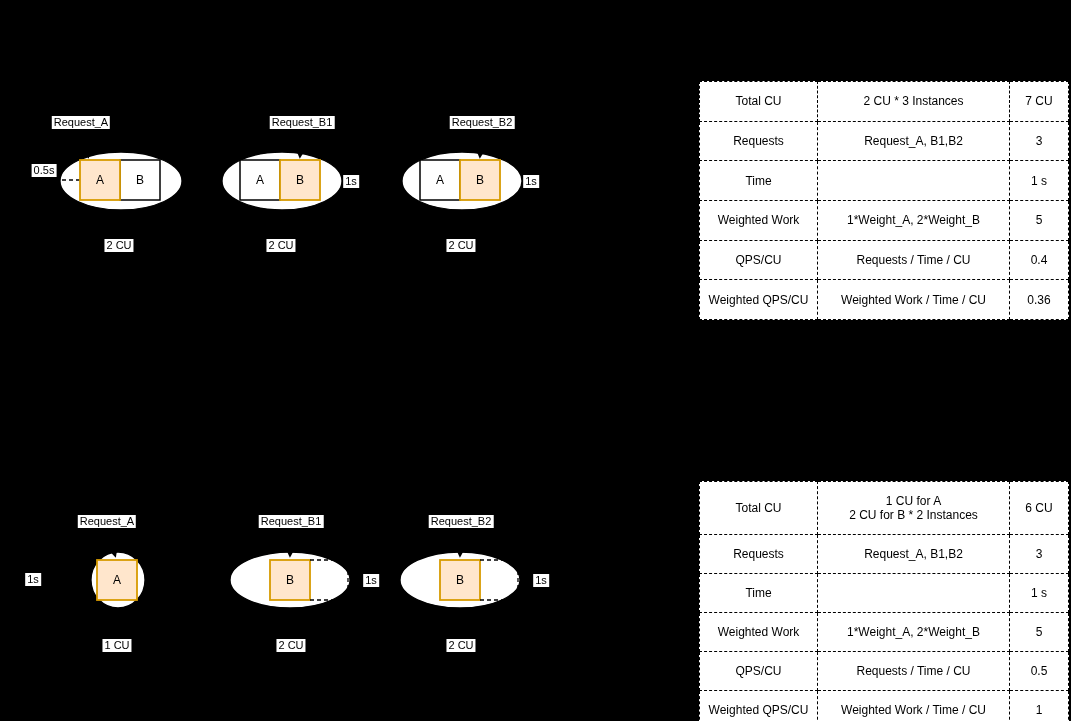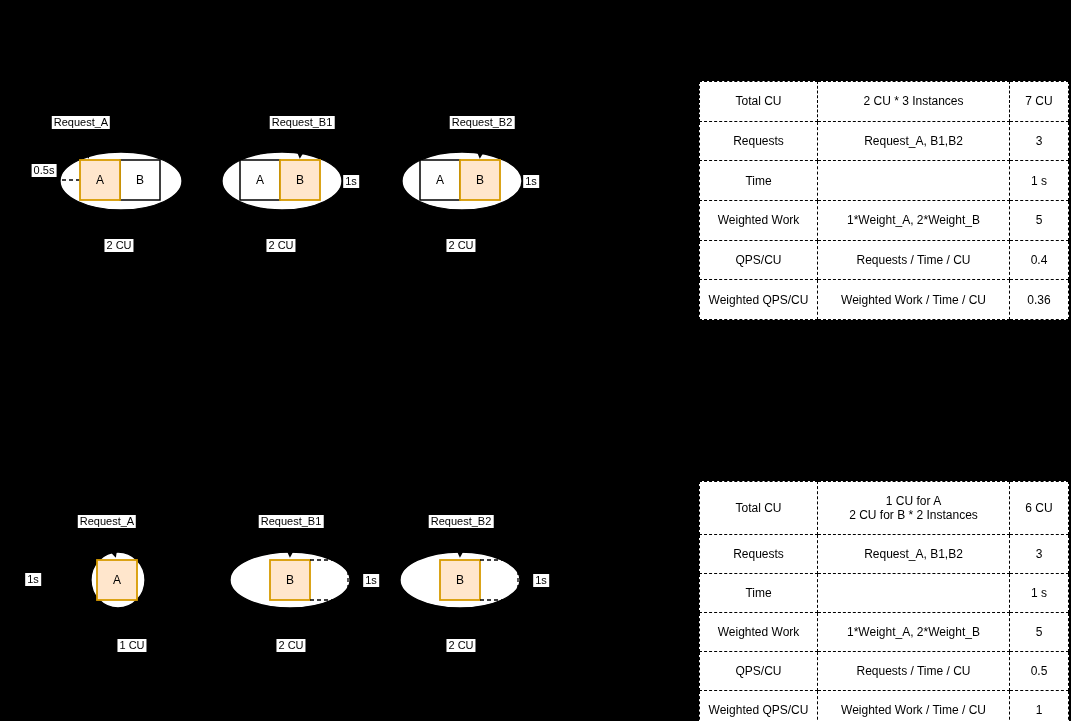--- a/index.html
+++ b/index.html
@@ -119,21 +119,21 @@
 <div class="chip" style="left:461px;top:515px">Request_B2</div>
 
 <div class="chip" style="left:33px;top:573px">1s</div>
 <div class="chip" style="left:371px;top:574px">1s</div>
 <div class="chip" style="left:541px;top:574px">1s</div>
 
 <div class="letter" style="left:97px;top:560px">A</div>
 <div class="letter" style="left:270px;top:560px">B</div>
 <div class="letter" style="left:440px;top:560px">B</div>
 
-<div class="chip" style="left:132px;top:639px">1 CU</div>
+<div class="chip" style="left:117px;top:639px">1 CU</div>
 <div class="chip" style="left:291px;top:639px">2 CU</div>
 <div class="chip" style="left:461px;top:639px">2 CU</div>
 
 <table class="qtable" style="left:699px;top:81px;width:369px;height:239px">
   <colgroup>
       <col style="width:118px">
       <col style="width:192px">
       <col style="width:59px">
     </colgroup>
   <tbody>

